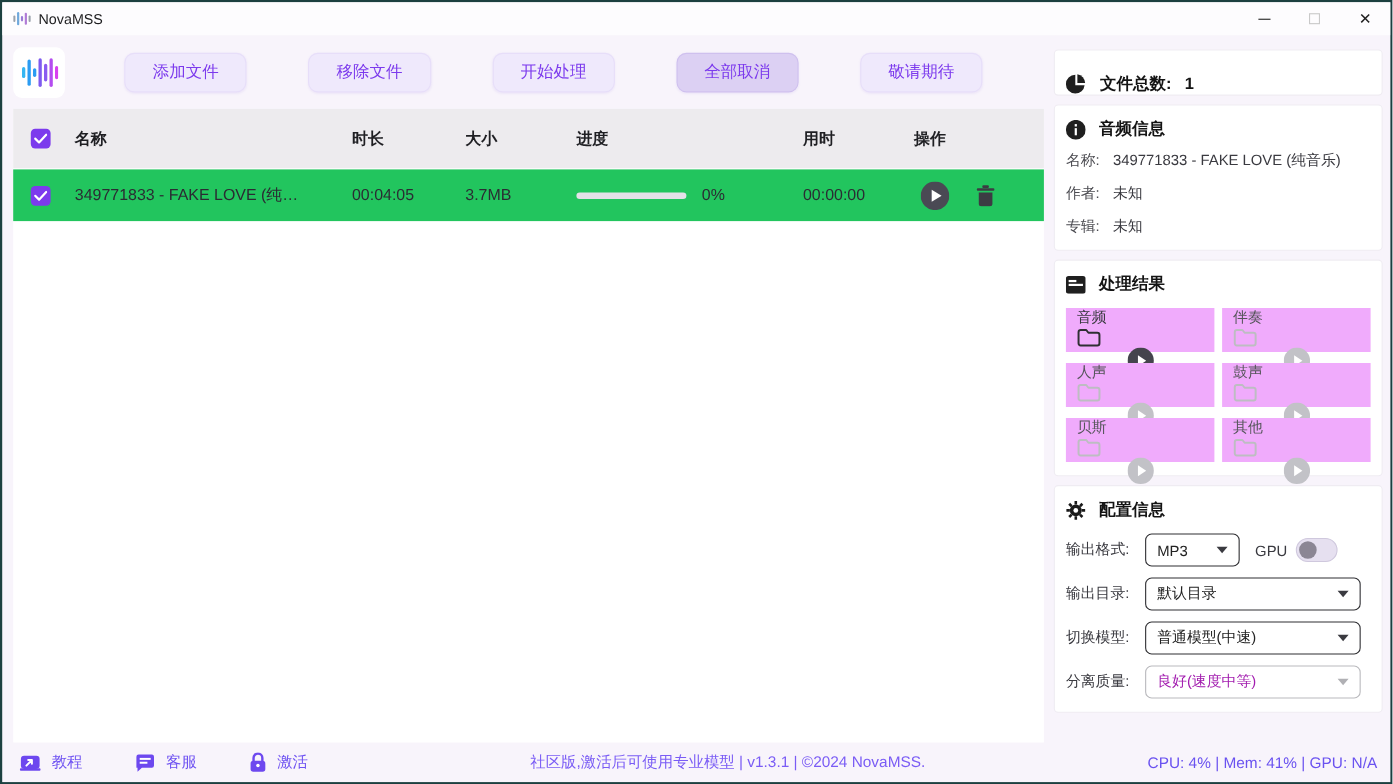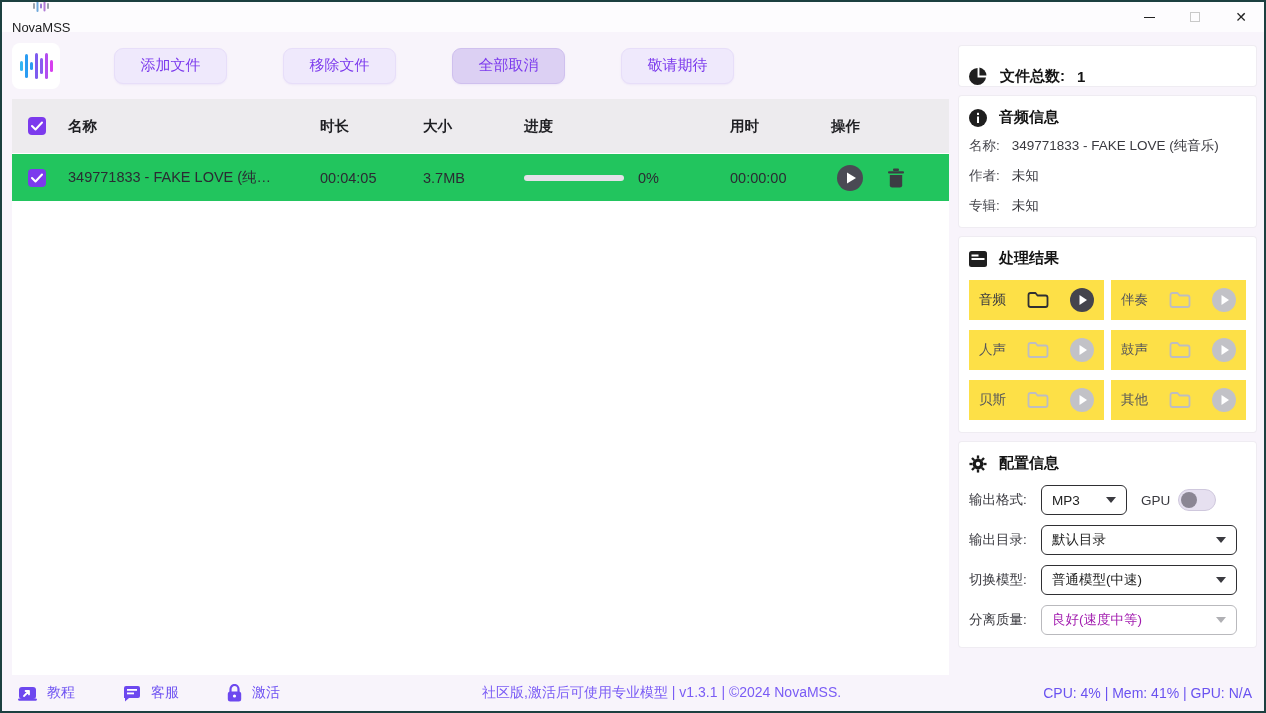--- a/index.html
+++ b/index.html
@@ -6,21 +6,21 @@
   html,body { width:1266px; height:713px; }
   body { font-family:"Liberation Sans","DejaVu Sans",sans-serif; background:#f6f2f9; }
 
   .window{
     width:1266px;height:713px;border:2px solid #1c4040;background:#f8f4fb;
     display:flex;flex-direction:column;overflow:hidden;
   }
 
   
   .titlebar{height:30px;background:#fdfcfe;display:flex;align-items:center;flex:none;}
-  .titlebar .appid{display:flex;align-items:center;gap:7px;padding-left:10px;flex-direction:column;}
+  .titlebar .appid{display:flex;gap:7px;padding-left:10px;}
   .titlebar .apptitle{font-size:13px;color:#1d1d1f;}
   .win-controls{margin-left:auto;display:flex;align-items:center;height:100%;}
   .win-btn{width:46px;height:100%;display:flex;align-items:center;justify-content:center;color:#222;font-size:14px;cursor:default;}
   .max-box{width:10px;height:10px;border:1px solid #c9c9c9;display:inline-block;}
   .min-glyph{display:inline-block;width:11px;height:0;border-top:1.6px solid #222;}
 
   
   .split{flex:1;display:flex;min-height:0;}
   .left-col{width:947px;flex:none;display:flex;flex-direction:column;}
 
@@ -54,21 +54,21 @@
   .card-pad{padding:12px 10px;}
   .sec-head{display:flex;align-items:center;gap:12px;font-size:15px;font-weight:700;color:#141414;}
   .count-card{height:40px;display:flex;align-items:flex-end;padding:0 10px;}
   .count-line{display:flex;align-items:center;gap:12px;font-size:15px;font-weight:700;color:#141414;}
 
   .info-fields{margin-top:10px;display:flex;flex-direction:column;gap:12px;font-size:13.5px;color:#3a3a40;}
   .info-row{display:flex;gap:12px;white-space:nowrap;}
   .info-label{flex:none;color:#4a4a50;}
 
   .tiles{margin-top:12px;display:grid;grid-template-columns:1fr 1fr;gap:10px 7px;}
-  .tile{height:40px;background:#fde047;display:flex;align-items:center;padding:0 10px;gap:0;}
+  .tile{height:40px;background:#f0abfc;display:flex;align-items:center;padding:0 10px;gap:0;flex-direction:column;}
   .tile .t-label{font-size:13.5px;color:#3a3a40;margin-right:auto;}
   .tile .t-folder{margin-right:auto;}
   .tile.off .t-label{color:#55555a;}
 
   .cfg-rows{margin-top:12px;display:flex;flex-direction:column;gap:10px;}
   .cfg-row{display:flex;align-items:center;font-size:13.5px;color:#3a3a40;}
   .cfg-label{width:72px;flex:none;}
   .select{
     height:30px;border:1.5px solid #2f2f33;border-radius:6px;background:#fff;
     display:flex;align-items:center;padding:0 10px;font-size:13.5px;color:#222;cursor:pointer;gap:8px;
@@ -128,20 +128,21 @@
             <rect x="6" y="5" width="3" height="24" rx="1.5" fill="#2b9cf2"></rect>
             <rect x="11" y="13" width="3" height="8" rx="1.5" fill="#2b9cf2"></rect>
             <rect x="16" y="4" width="3" height="26" rx="1.5" fill="#7e5bef"></rect>
             <rect x="21" y="9" width="3" height="16" rx="1.5" fill="#8a5cf0"></rect>
             <rect x="26" y="4" width="3" height="26" rx="1.5" fill="#b44df0"></rect>
             <rect x="31" y="11" width="3" height="12" rx="1.5" fill="#d840ef"></rect>
           </svg>
         </div>
         <button class="tb-btn">添加文件</button>
         <button class="tb-btn">移除文件</button>
+        <button class="tb-btn">开始处理</button>
         <button class="tb-btn active">全部取消</button>
         <button class="tb-btn">敬请期待</button>
       </div>
 
       <div class="table-panel">
         <div class="t-grid t-head">
           <div class="checkbox">
             <svg width="12" height="10" viewBox="0 0 12 10">
                 <polyline points="1,5 4.5,8.5 11,1.5" fill="none" stroke="#fff" stroke-width="2" stroke-linecap="round" stroke-linejoin="round"></polyline>
               </svg>

